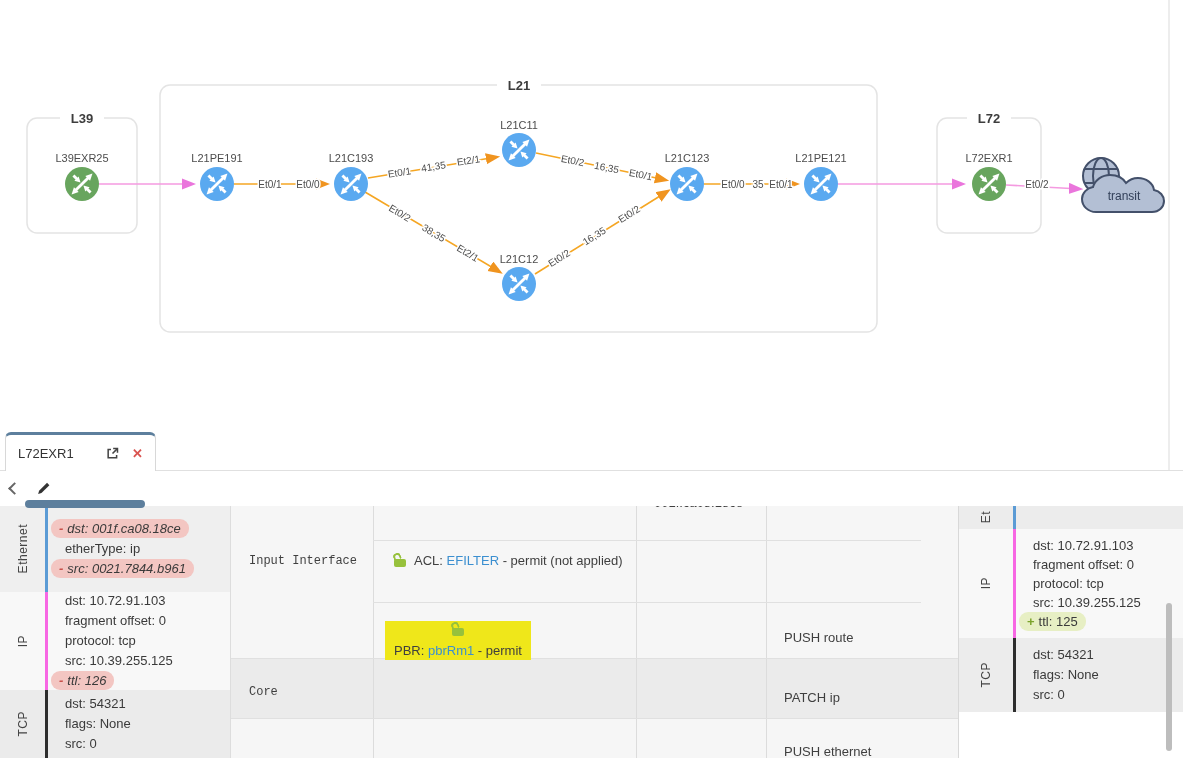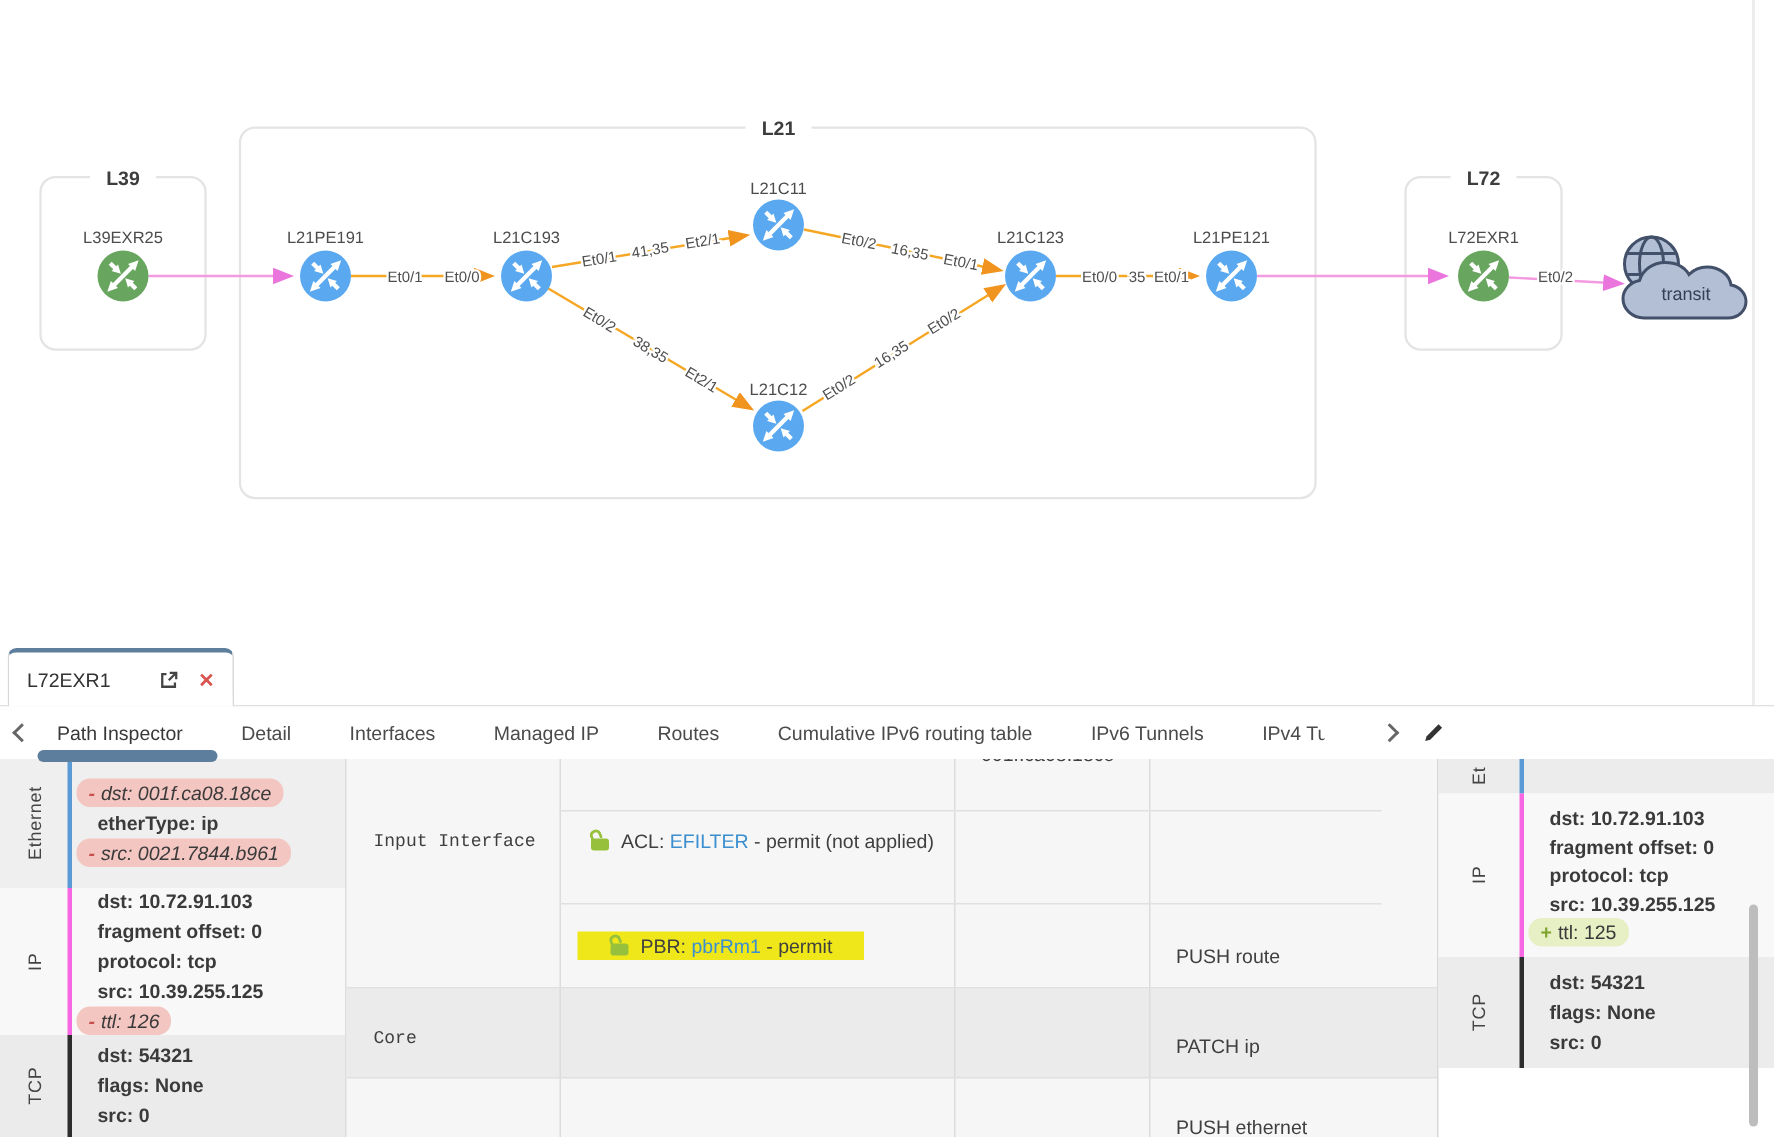--- a/index.html
+++ b/index.html
@@ -45,39 +45,39 @@
   .pktpanel { position:absolute; top:0; height:252px; }
   #pkt-left { left:0; width:230px; }
   #pkt-right { left:958px; width:225px; border-left:1px solid #d8d8d8; }
   .sect { display:flex; width:100%; }
   .sect .rot { width:45px; display:flex; align-items:center; justify-content:center; }
   #pkt-right .sect .rot { width:54px; }
   .rot span { writing-mode:vertical-rl; transform:rotate(180deg); font-size:12px; color:#444; letter-spacing:.5px; }
   .accent { width:3px; }
   .rows { flex:1; display:flex; flex-direction:column; justify-content:center; padding:2px 0 2px 3px; }
   .prow { font-size:13px; color:#3a3a3a; line-height:20px; white-space:nowrap; }
-  .prow.plain { padding-left:14px;font-weight:bold; }
+  .prow.plain { padding-left:14px; }
   .pill { display:inline-block; border-radius:9px; padding:0 8px; line-height:19px; }
   .pill.removed { background:#f3c6c2;font-style:italic; }
   .pill.added { background:#e7efc4; }
   .sign { font-weight:bold; margin-right:4px; }
   .pill.removed .sign { color:#c9504a; }
   .pill.added .sign { color:#7ca32c; }
 
   
   .pipe { position:absolute; left:230px; top:0; width:728px; height:252px; background:#f6f6f6;
     border-left:1px solid #ddd; overflow:hidden; }
   .vline { position:absolute; top:0; bottom:0; width:1px; background:#dcdcdc; }
   .hline { position:absolute; height:1px; background:#e0e0e0; }
   .corebg { position:absolute; left:0; top:153px; width:728px; height:59px; background:#ebebeb; }
   .stage { position:absolute; left:18px; font-size:12px; color:#3f3f3f; line-height:16px;font-family:Liberation Mono, monospace; }
   .action { position:absolute; left:553px; font-size:13px; color:#3f3f3f; line-height:16px; }
   .cellrow { position:absolute; display:inline-flex; align-items:center; gap:7px; font-size:13px; color:#3f3f3f; }
   .cellrow .link { color:#3b8fd0; cursor:pointer; }
-  .hl-yellow { background:#efe71a; padding:2px 21px; }
+  .hl-yellow { background:#efe71a; padding:2px 9px;flex-direction:column; }
   .partial { position:absolute; font-size:13px; color:#3f3f3f; }
   .lock { position:relative; width:14px; height:13px; display:inline-block; }
   .lock .body { position:absolute; left:1px; bottom:0; width:12px; height:8px; background:#97c13c; border-radius:2px; }
   .lock .shackle { position:absolute; left:0px; top:-1px; width:8px; height:7px; border:2px solid #97c13c;
     border-bottom:none; border-radius:5px 5px 0 0; transform:rotate(-22deg); }
   .scrollthumb { position:absolute; left:1166px; top:603px; width:6px; height:148px; border-radius:3px; background:#bdbdbd; z-index:5; }
 </style>
 </head>
 <body>
 
@@ -209,31 +209,20 @@
     <svg width="13" height="13" viewBox="0 0 12 12">
       <path d="M4.6 2.2 H2 V10 H9.8 V7.4" fill="none" stroke="#444" stroke-width="1.4"></path>
       <path d="M6.6 1.4 H10.6 V5.4" fill="none" stroke="#444" stroke-width="1.4"></path>
       <line x1="10.3" y1="1.7" x2="6" y2="6" stroke="#444" stroke-width="1.4"></line>
     </svg>
     <span class="close">✕</span>
   </div>
 
   <div class="tabbar">
     <span class="chev chev-left"></span>
-    <div class="tabs">
-      <span class="tab active">Path Inspector</span>
-      <span class="tab">Detail</span>
-      <span class="tab">Interfaces</span>
-      <span class="tab">Managed IP</span>
-      <span class="tab">Routes</span>
-      <span class="tab">Cumulative IPv6 routing table</span>
-      <span class="tab">IPv6 Tunnels</span>
-      <span class="tab clip">IPv4 Tu</span>
-      <span class="chev chev-right"></span>
-    </div>
     <span class="editpen">
       <svg width="15" height="15" viewBox="0 0 14 14">
         <path d="M2 12.2 L2.9 9.1 L10.3 1.7 L12.5 3.9 L5.1 11.3 Z" fill="#333"></path>
       </svg>
     </span>
   </div>
   <div class="tab-underline"></div>
   <div class="bar-div"></div>
 
   <div class="actbtn" id="btn-connect">

